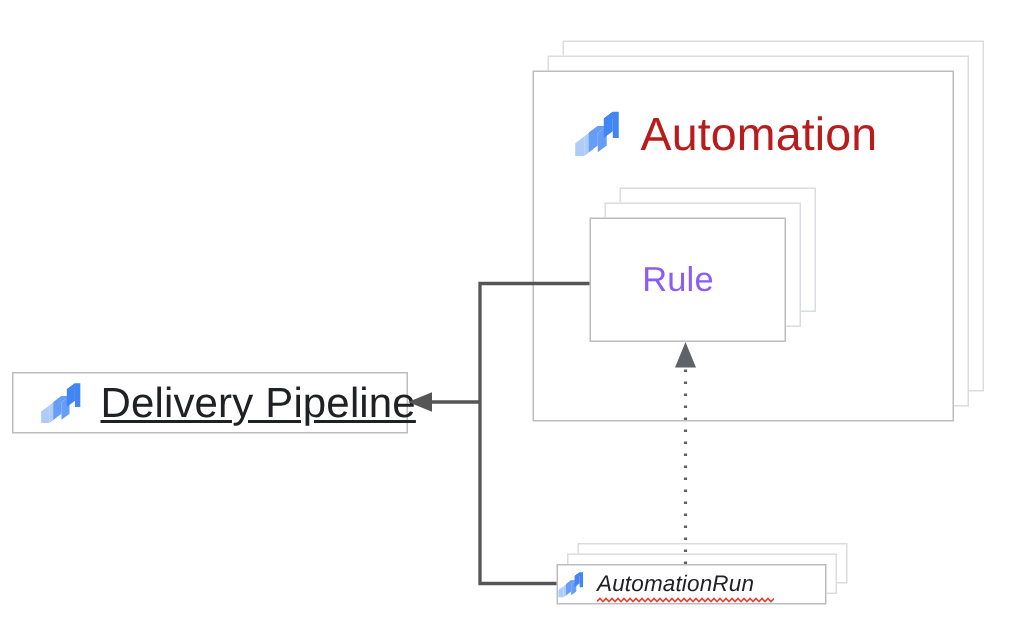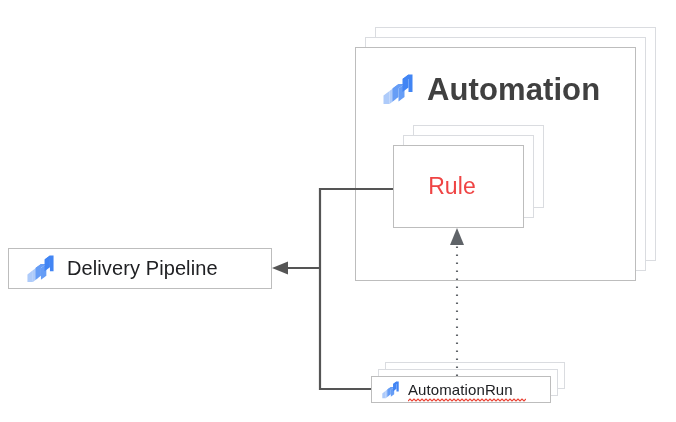--- a/index.html
+++ b/index.html
@@ -43,62 +43,63 @@
     position: absolute;
     left: 383px;
     top: 68px;
     display: flex;
     align-items: center;
     gap: 14px;
     height: 42px;
   }
   .automation-title {
     font-size: 31px;
-    color: #404040;
-    font-weight: 700;
+    color: #b91c1c;
+    font-weight: 400;
     letter-spacing: 0.1px;
     line-height: 1;
     white-space: nowrap;
   }
 
   
   .rule-ghost-2 { left: 413px; top: 125px; width: 131px; height: 83px; }
   .rule-ghost-1 { left: 403px; top: 135px; width: 131px; height: 83px; }
   .rule-front   { left: 393px; top: 145px; width: 131px; height: 83px; }
 
   .rule-label {
     position: absolute;
     left: 393px;
     top: 145px;
     width: 118px;
     height: 83px;
     display: flex;
     align-items: center;
     justify-content: center;
     font-size: 23px;
-    color: #ef4444;
+    color: #8b5cf6;
     letter-spacing: 0.1px;
   }
 
   
   .run-ghost-2 { left: 385px; top: 362px; width: 180px; height: 27px; }
   .run-ghost-1 { left: 378px; top: 369px; width: 180px; height: 27px; }
   .run-front   { left: 371px; top: 376px; width: 180px; height: 27px; }
 
   .run-content {
     position: absolute;
     left: 371px;
     top: 376px;
     width: 180px;
     height: 27px;
     display: flex;
     align-items: center;
     gap: 9px;
-    padding-left: 11px;
+    padding-left: 1px;
     box-sizing: border-box;
+    font-style: italic;
   }
   .run-label {
     font-size: 15px;
     color: #202124;
     letter-spacing: 0.1px;
     position: relative;
     white-space: nowrap;
   }
   .run-label .squiggle {
     position: absolute;
@@ -118,24 +119,25 @@
     height: 41px;
     border: 1px solid #bdbdbd;
     background: #ffffff;
     box-sizing: border-box;
     display: flex;
     align-items: center;
     gap: 13px;
     padding-left: 18px;
   }
   .dp-label {
-    font-size: 20px;
+    font-size: 28px;
     color: #202124;
     letter-spacing: 0.1px;
     white-space: nowrap;
+    text-decoration: underline;
   }
 
   
   .gcd-icon { display: block; flex: 0 0 auto; }
 
   
   .connectors {
     position: absolute;
     left: 0; top: 0;
     width: 676px; height: 422px;

